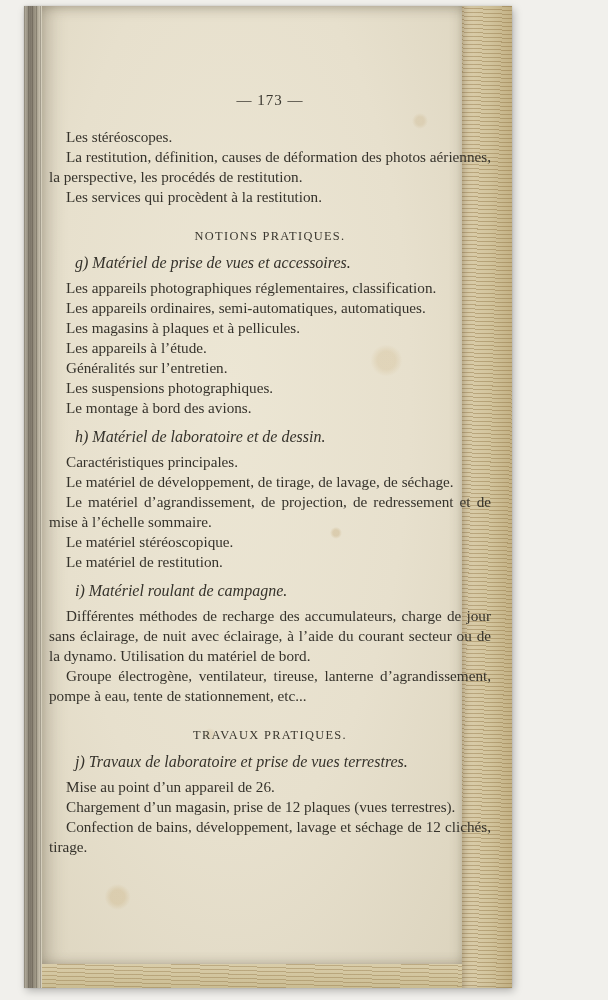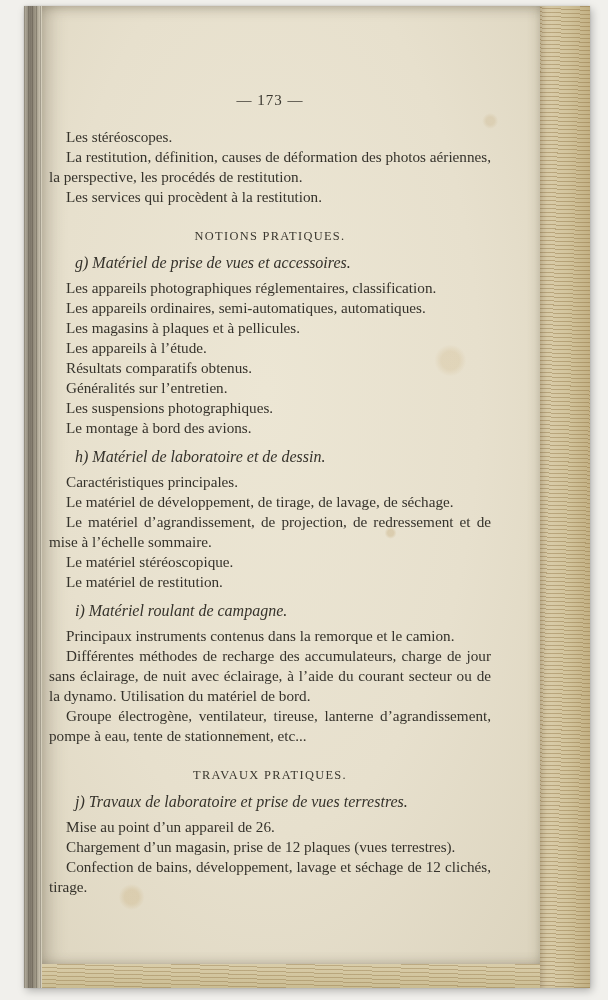--- a/index.html
+++ b/index.html
@@ -3,21 +3,21 @@
 <meta charset="utf-8">
 <style>
   html,body{margin:0;padding:0;}
   body{
     width:608px;height:1000px;position:relative;overflow:hidden;
     background:#f1f0ec;
     font-family:"Liberation Serif", serif;
   }
   
   .book{
-    position:absolute;left:24px;top:6px;width:566px;height:982px;
+    position:absolute;left:24px;top:6px;width:488px;height:982px;
     background:#bef264;
     box-shadow:2px 3px 8px rgba(0,0,0,.25), 0 0 2px rgba(0,0,0,.15);
   }
   
   .edge-left{
     position:absolute;left:0;top:0;width:18px;height:100%;
     background:
       repeating-linear-gradient(90deg, rgba(60,55,45,.28) 0 1px, rgba(0,0,0,0) 1px 4px),
       linear-gradient(90deg,#b9b3a3 0%, #7e776a 35%, #a59e8c 70%, #d9d3c1 100%);
   }
@@ -96,36 +96,34 @@
       <p class="para">La restitution, définition, causes de déformation des photos aériennes, la perspective, les procédés de restitution.</p>
       <p class="para">Les services qui procèdent à la restitution.</p>
 
       <div class="heading">NOTIONS PRATIQUES.</div>
       <div class="subheading">g) Matériel de prise de vues et accessoires.</div>
 
       <p class="para">Les appareils photographiques réglementaires, classification.</p>
       <p class="para">Les appareils ordinaires, semi-automatiques, automatiques.</p>
       <p class="para">Les magasins à plaques et à pellicules.</p>
       <p class="para">Les appareils à l’étude.</p>
-      <p class="para">Résultats comparatifs obtenus.</p>
       <p class="para">Généralités sur l’entretien.</p>
       <p class="para">Les suspensions photographiques.</p>
       <p class="para">Le montage à bord des avions.</p>
 
       <div class="subheading">h) Matériel de laboratoire et de dessin.</div>
 
       <p class="para">Caractéristiques principales.</p>
       <p class="para">Le matériel de développement, de tirage, de lavage, de séchage.</p>
       <p class="para">Le matériel d’agrandissement, de projection, de redressement et de mise à l’échelle sommaire.</p>
       <p class="para">Le matériel stéréoscopique.</p>
       <p class="para">Le matériel de restitution.</p>
 
       <div class="subheading">i) Matériel roulant de campagne.</div>
 
-      <p class="para">Principaux instruments contenus dans la remorque et le camion.</p>
       <p class="para">Différentes méthodes de recharge des accumulateurs, charge de jour sans éclairage, de nuit avec éclairage, à l’aide du courant secteur ou de la dynamo. Utilisation du matériel de bord.</p>
       <p class="para">Groupe électrogène, ventilateur, tireuse, lanterne d’agrandissement, pompe à eau, tente de stationnement, etc...</p>
 
       <div class="heading">TRAVAUX PRATIQUES.</div>
       <div class="subheading">j) Travaux de laboratoire et prise de vues terrestres.</div>
 
       <p class="para">Mise au point d’un appareil de 26.</p>
       <p class="para">Chargement d’un magasin, prise de 12 plaques (vues terrestres).</p>
       <p class="para">Confection de bains, développement, lavage et séchage de 12 clichés, tirage.</p>
     </div>

